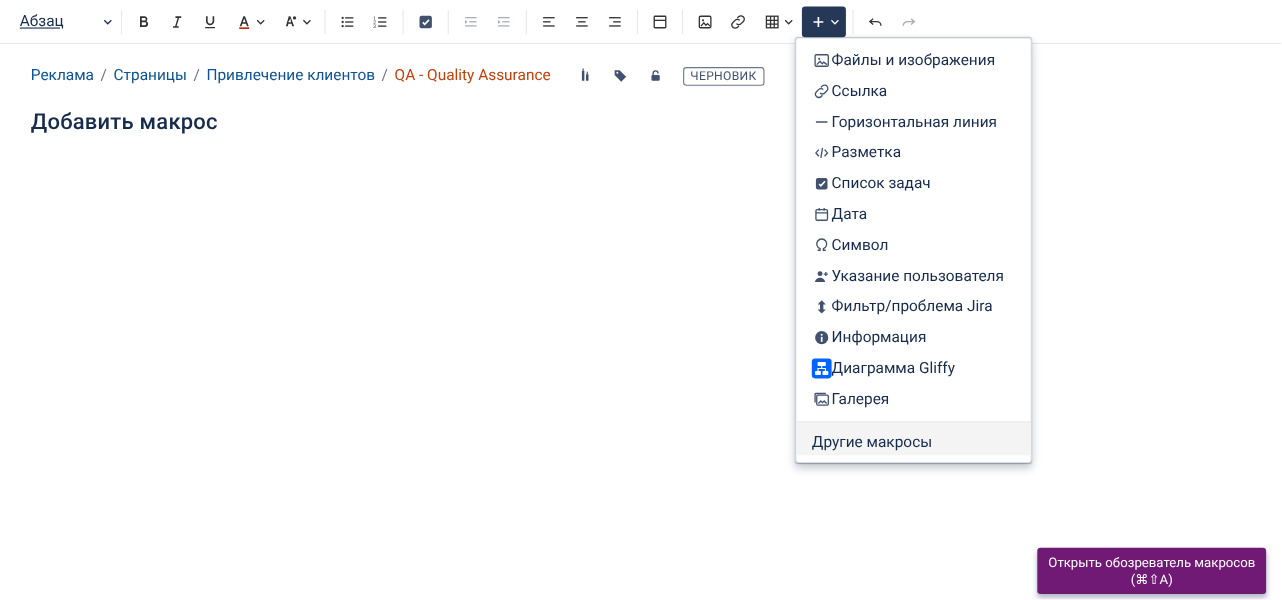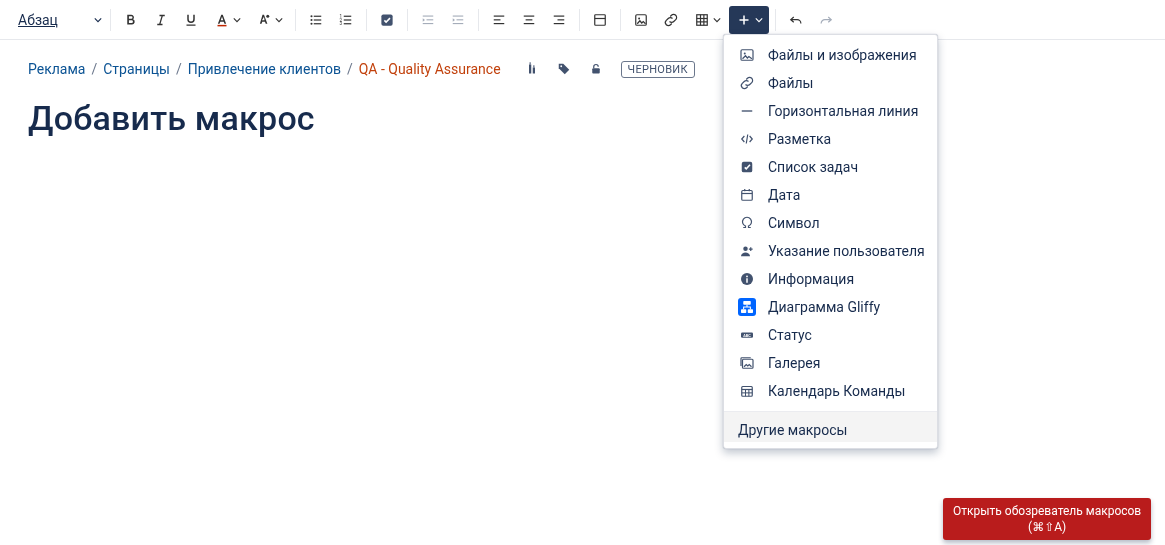--- a/index.html
+++ b/index.html
@@ -19,32 +19,32 @@
   .chev path{stroke:currentColor;stroke-width:1.4;fill:none;}
 
   
   .page { padding: 18px 10px 0 28px; }
   .crumbs { display:flex; align-items:center; flex-wrap:wrap; gap:4px 6px; }
   .crumbs a { color:#0b5394; text-decoration:none; cursor:pointer; }
   .crumbs .slash{color:#6b778c;}
   .crumbs .curr{color:#c2410c;}
   .micro-btn{width:22px;height:22px;display:inline-flex;align-items:center;justify-content:center;color:#42526e;cursor:pointer;border-radius:3px;margin-left:4px;}
   .badge{border:1px solid #6b778c;color:#42526e;font-size:11px;letter-spacing:.3px;border-radius:3px;padding:1px 6px;margin-left:8px;}
-  h1.title{font-size:34px;font-weight:500;color:#172b4d;margin-top:18px;letter-spacing:.2px;}
+  h1.title{font-size:20px;font-weight:500;color:#172b4d;margin-top:18px;letter-spacing:.2px;}
 
   
   .menu{position:absolute;top:34px;left:723px;width:215px;background:#fff;border:1px solid #dcdee4;border-radius:3px;box-shadow:0 4px 8px rgba(9,30,66,.25),0 0 1px rgba(9,30,66,.31);padding:6px 0;z-index:3;}
-  .menu-item{display:flex;align-items:center;gap:12px;padding:5px 0 5px 14px;cursor:pointer;color:#172b4d;}
+  .menu-item{display:flex;align-items:center;padding:5px 0 5px 14px;cursor:pointer;color:#172b4d;}
   .menu-item .mi{width:18px;display:flex;align-items:center;justify-content:center;color:#42526e;}
   .menu-item .mi.gliffy{color:#fff;background:#0065ff;border-radius:3px;width:18px;height:18px;}
   .menu-foot{border-top:1px solid #ebecf0;margin-top:6px;padding:10px 14px 4px;cursor:pointer;}
   .menu-foot.hover{background:#f4f4f4;}
 
   
-  .tooltip{position:absolute;top:498px;left:943px;background:#b91c1c;color:#fff;font-size:12px;border-radius:3px;padding:5px 10px;white-space:normal;text-align:center;box-shadow:0 3px 5px rgba(9,30,66,.3);max-width:215px;line-height:1.35;z-index:4;}
+  .tooltip{position:absolute;top:498px;left:943px;background:#701a75;color:#fff;font-size:12px;border-radius:3px;padding:5px 10px;white-space:normal;text-align:center;box-shadow:0 3px 5px rgba(9,30,66,.3);max-width:215px;line-height:1.35;z-index:4;}
 </style>
 </head>
 <body>
 
 <div class="toolbar">
   <div class="select">
     <span>Абзац</span>
     <svg class="chev" viewBox="0 0 10 10">
         <path d="M1 3l4 4 4-4"></path>
       </svg>
@@ -271,21 +271,21 @@
         </svg>
       </span>
       <span>Файлы и изображения</span>
     </div>
   <div class="menu-item">
       <span class="mi">
         <svg viewBox="0 0 24 24">
           <path d="M10 14a4 4 0 0 0 5.7 0l2.6-2.6a4 4 0 1 0-5.7-5.7L11 7.3M14 10a4 4 0 0 0-5.7 0l-2.6 2.6a4 4 0 1 0 5.7 5.7L13 16.7" fill="none" stroke="currentColor" stroke-width="1.6"></path>
         </svg>
       </span>
-      <span>Файлы</span>
+      <span>Ссылка</span>
     </div>
   <div class="menu-item">
       <span class="mi">
         <svg viewBox="0 0 24 24">
           <line x1="5" y1="12" x2="19" y2="12" stroke="currentColor" stroke-width="1.8"></line>
         </svg>
       </span>
       <span>Горизонтальная линия</span>
     </div>
   <div class="menu-item">
@@ -326,20 +326,29 @@
     </div>
   <div class="menu-item">
       <span class="mi">
         <svg viewBox="0 0 24 24">
           <circle cx="10" cy="9" r="3" fill="currentColor"></circle>
           <path d="M4 19c0-3 3-5 6-5s6 2 6 5" fill="currentColor"></path>
           <path d="M17 7v5M14.5 9.5h5" stroke="currentColor" stroke-width="1.6"></path>
         </svg>
       </span>
       <span>Указание пользователя</span>
+    </div>
+  <div class="menu-item">
+      <span class="mi">
+        <svg viewBox="0 0 24 24">
+          <path d="M12 4l5 5h-3v3l-2 2-2-2V9H7z" fill="currentColor"></path>
+          <path d="M12 20l-5-5h3v-3l2-2 2 2v3h3z" fill="currentColor"></path>
+        </svg>
+      </span>
+      <span>Фильтр/проблема Jira</span>
     </div>
   <div class="menu-item">
       <span class="mi">
         <svg viewBox="0 0 24 24">
           <circle cx="12" cy="12" r="8" fill="currentColor"></circle>
           <circle cx="12" cy="8.5" r="1.2" fill="#fff"></circle>
           <rect x="11" y="11" width="2" height="6" fill="#fff"></rect>
         </svg>
       </span>
       <span>Информация</span>
@@ -351,47 +360,26 @@
           <rect x="4" y="15" width="7" height="5" rx="1" fill="#fff"></rect>
           <rect x="13" y="15" width="7" height="5" rx="1" fill="#fff"></rect>
           <path d="M12 9v3M12 12H7.5v3M12 12h4.5v3" stroke="#fff" stroke-width="1.4" fill="none"></path>
         </svg>
       </span>
       <span>Диаграмма Gliffy</span>
     </div>
   <div class="menu-item">
       <span class="mi">
         <svg viewBox="0 0 24 24">
-          <rect x="4" y="8.5" width="16" height="7" rx="1.6" fill="#42526e"></rect>
-          <text x="12" y="14" font-size="5" fill="#fff" text-anchor="middle" font-weight="bold">ABC</text>
-        </svg>
-      </span>
-      <span>Статус</span>
-    </div>
-  <div class="menu-item">
-      <span class="mi">
-        <svg viewBox="0 0 24 24">
           <rect x="6" y="7" width="14" height="12" rx="1.2" fill="none" stroke="currentColor" stroke-width="1.6"></rect>
           <path d="M4 16V6a1 1 0 0 1 1-1h12" fill="none" stroke="currentColor" stroke-width="1.6"></path>
           <path d="M8 17l3-3 2 2 2-2 3 3" fill="none" stroke="currentColor" stroke-width="1.6"></path>
         </svg>
       </span>
       <span>Галерея</span>
-    </div>
-  <div class="menu-item">
-      <span class="mi">
-        <svg viewBox="0 0 24 24">
-          <rect x="5" y="6" width="14" height="13" rx="1.2" fill="none" stroke="currentColor" stroke-width="1.6"></rect>
-          <line x1="5" y1="10" x2="19" y2="10" stroke="currentColor" stroke-width="1.6"></line>
-          <line x1="10" y1="10" x2="10" y2="19" stroke="currentColor" stroke-width="1.4"></line>
-          <line x1="14.5" y1="10" x2="14.5" y2="19" stroke="currentColor" stroke-width="1.4"></line>
-          <line x1="5" y1="14.5" x2="19" y2="14.5" stroke="currentColor" stroke-width="1.4"></line>
-        </svg>
-      </span>
-      <span>Календарь Команды</span>
     </div>
 
   <div class="menu-foot hover">
     <span>Другие макросы</span>
   </div>
 </div>
 
 <div class="tooltip">
   <div>Открыть обозреватель макросов</div>
   <div>(⌘⇧A)</div>

